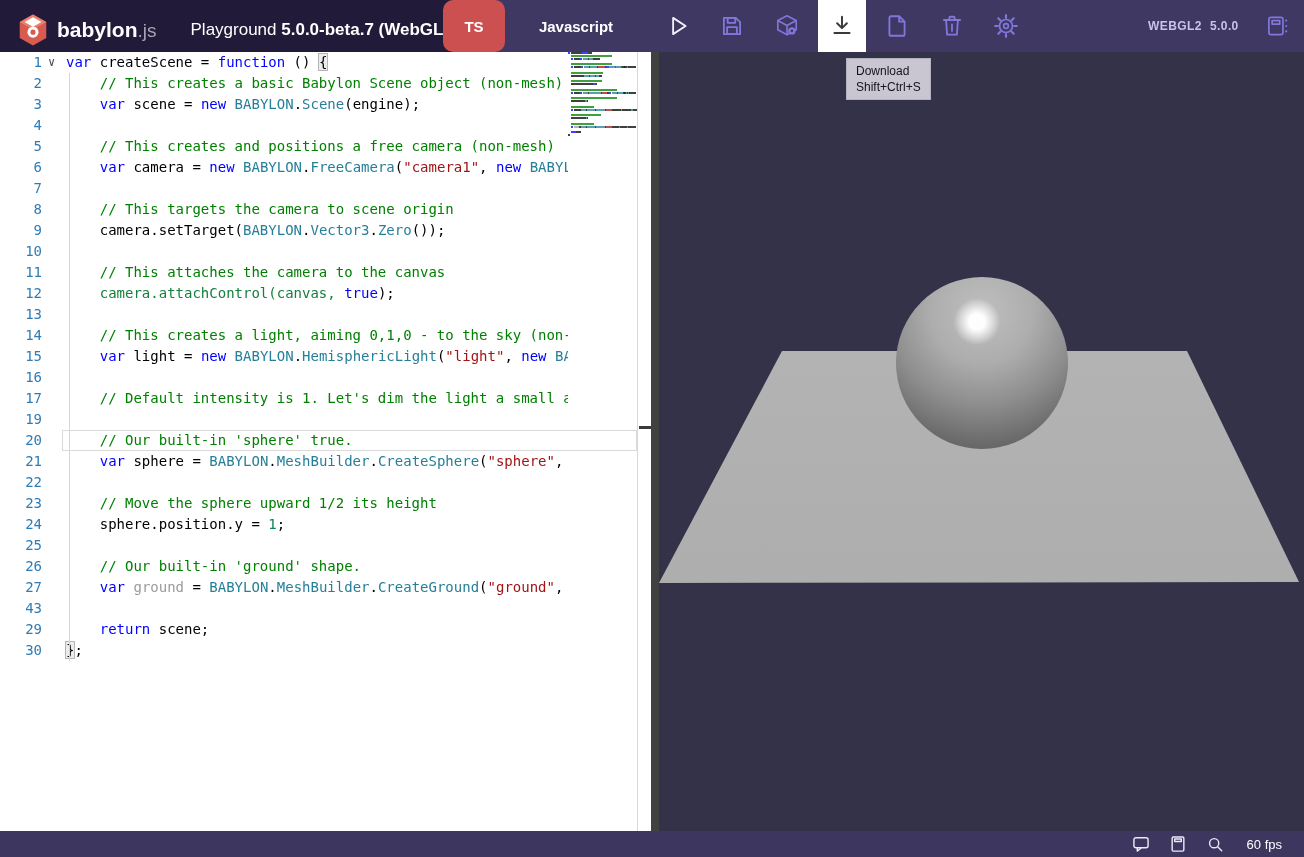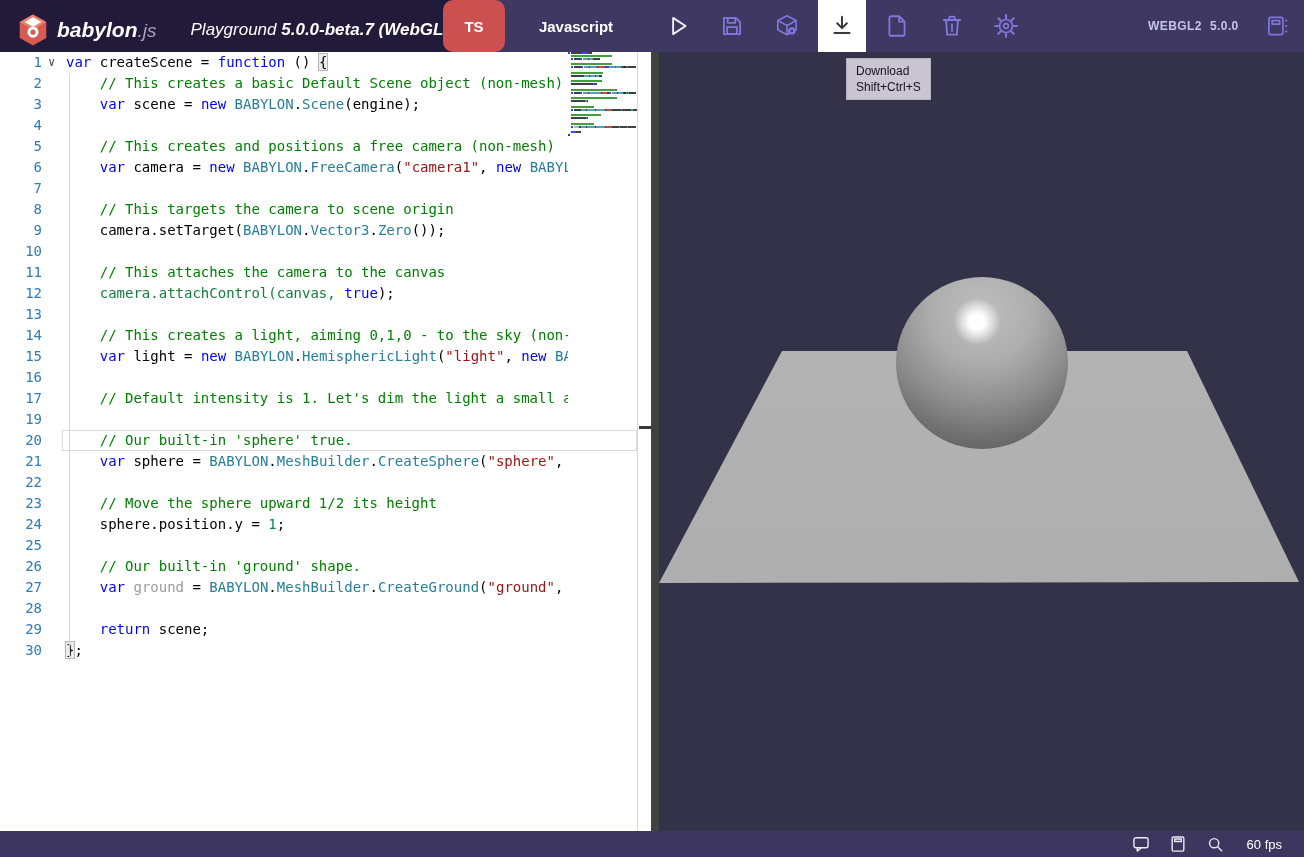--- a/index.html
+++ b/index.html
@@ -2,21 +2,21 @@
 <html><head>
 <meta charset="utf-8">
 <style>
   * { margin:0; padding:0; box-sizing:border-box; }
   html,body { width:1304px; height:857px; overflow:hidden; background:#fff;
               font-family:"Liberation Sans", sans-serif; }
 
   
   .header { position:relative; width:1304px; height:52px; background:#3e3862; }
   .hdr-left { position:absolute; left:0; top:0; width:460px; height:60px;
-              background:#211a38; display:flex; align-items:center;font-style:italic; }
+              background:#211a38; display:flex; align-items:center; }
   .logo { margin-left:16px; width:34px; height:34px; flex:0 0 auto; }
   .wordmark { margin-left:7px; font-size:21px; font-weight:bold; color:#fff; }
   .wordmark .js { font-weight:400; color:#a9a4b8; font-size:19px; }
   .app-title { margin-left:34px; font-size:17px; color:#fff; font-weight:400; white-space:nowrap; }
   .app-title b { font-weight:bold; }
   .ts-btn { position:absolute; left:443px; top:0; width:62px; height:52px;
             background:#cc5050; border:none; border-radius:10px; color:#fff;
             font-size:15px; font-weight:bold; font-family:inherit; cursor:pointer; z-index:2; }
   .lang-select { position:absolute; left:528px; top:0; width:96px; height:52px;
                  display:flex; align-items:center; justify-content:center;
@@ -175,21 +175,21 @@
   <div class="editor">
     <div class="current-line"></div>
     <div class="rows" id="code-rows">
         <div class="code-line">
           <span class="ln">1</span>
           <span class="fold">∨</span>
           <span class="code"><span style="color: rgb(0, 0, 255);">var</span><span style="color: rgb(0, 0, 0);"> createScene = </span><span style="color: rgb(0, 0, 255);">function</span><span style="color: rgb(0, 0, 0);"> () </span><span class="tk-bm" style="color: rgb(0, 0, 0);">{</span></span>
         </div>
         <div class="code-line">
           <span class="ln">2</span>
-          <span class="code"><span style="color: rgb(0, 128, 0);">    // This creates a basic Default Scene object (non-mesh)</span></span>
+          <span class="code"><span style="color: rgb(0, 128, 0);">    // This creates a basic Babylon Scene object (non-mesh)</span></span>
         </div>
         <div class="code-line">
           <span class="ln">3</span>
           <span class="code"><span style="color: rgb(0, 0, 255);">    var</span><span style="color: rgb(0, 0, 0);"> scene = </span><span style="color: rgb(0, 0, 255);">new</span><span style="color: rgb(0, 0, 0);"> </span><span style="color: rgb(38, 127, 153);">BABYLON</span><span style="color: rgb(0, 0, 0);">.</span><span style="color: rgb(38, 127, 153);">Scene</span><span style="color: rgb(0, 0, 0);">(engine);</span></span>
         </div>
         <div class="code-line">
           <span class="ln">4</span>
           <span class="code"></span>
         </div>
         <div class="code-line">
@@ -274,21 +274,21 @@
         </div>
         <div class="code-line">
           <span class="ln">26</span>
           <span class="code"><span style="color: rgb(0, 128, 0);">    // Our built-in 'ground' shape.</span></span>
         </div>
         <div class="code-line">
           <span class="ln">27</span>
           <span class="code"><span style="color: rgb(0, 0, 255);">    var</span><span style="color: rgb(0, 0, 0);"> </span><span style="color: rgb(155, 155, 155);">ground</span><span style="color: rgb(0, 0, 0);"> = </span><span style="color: rgb(38, 127, 153);">BABYLON</span><span style="color: rgb(0, 0, 0);">.</span><span style="color: rgb(38, 127, 153);">MeshBuilder</span><span style="color: rgb(0, 0, 0);">.</span><span style="color: rgb(38, 127, 153);">CreateGround</span><span style="color: rgb(0, 0, 0);">(</span><span style="color: rgb(163, 21, 21);">"ground"</span><span style="color: rgb(0, 0, 0);">, {width: </span></span>
         </div>
         <div class="code-line">
-          <span class="ln">28</span>
+          <span class="ln">43</span>
           <span class="code"></span>
         </div>
         <div class="code-line">
           <span class="ln">29</span>
           <span class="code"><span style="color: rgb(0, 0, 255);">    return</span><span style="color: rgb(0, 0, 0);"> scene;</span></span>
         </div>
         <div class="code-line">
           <span class="ln">30</span>
           <span class="code"><span class="tk-bm" style="color: rgb(0, 0, 0);">}</span><span style="color: rgb(0, 0, 0);">;</span></span>
         </div>

